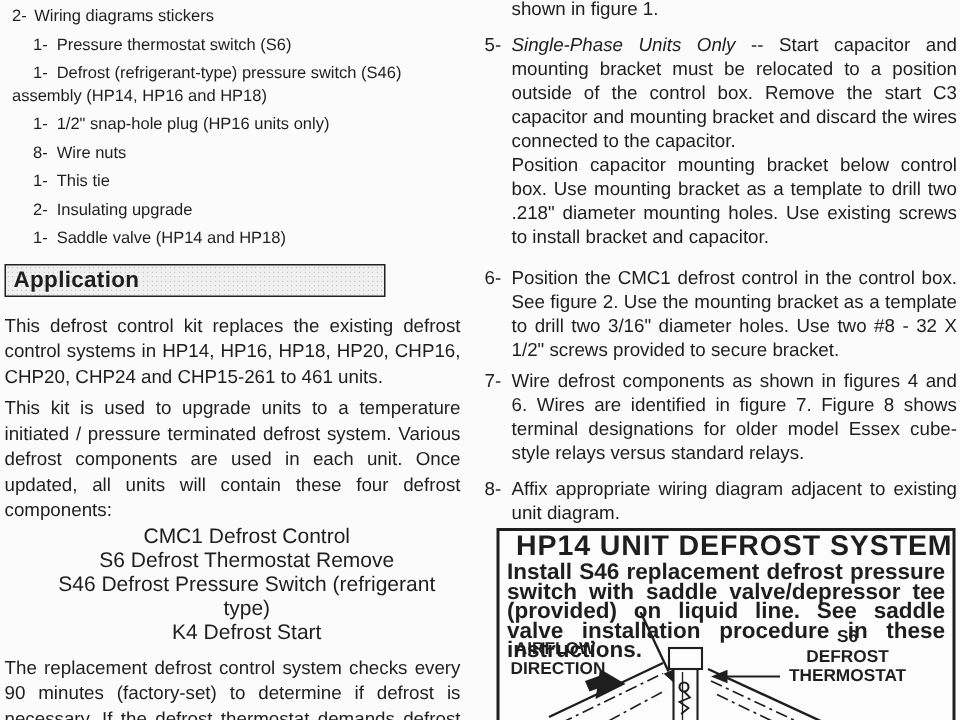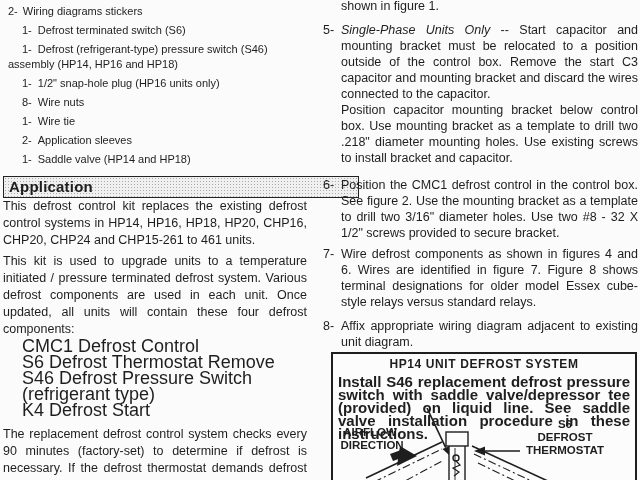--- a/index.html
+++ b/index.html
@@ -13,78 +13,78 @@
   .col-left{position:absolute;left:3px;top:4px;width:304px;}
   .li{font-size:11px;line-height:15px;margin-bottom:4px;}
   .li.first{margin-left:5px;}
   .li .lbl{white-space:pre;}
   .li .lbl.gap{margin-right:5px;}
   .li.sub{padding-left:19px;}
   .li.sub .lbl{margin-right:6px;}
   .li.sub-outdent{padding-left:5px;text-indent:14px;}
   .li.sub-outdent .lbl{margin-right:6px;}
   .app-header{
-    margin-top:9px;width:356px;height:22px;box-sizing:border-box;
+    margin-top:9px;width:254px;height:22px;box-sizing:border-box;
     border:1px solid #222;padding:1px 5px 2px;
     font-weight:bold;font-size:15px;line-height:17px;letter-spacing:.2px;
     background-color:#f0f0f0;
     background-image:radial-gradient(#a9a9a9 .5px, rgba(0,0,0,0) .6px);
     background-size:3px 3px;
   }
   .para{font-size:12.5px;line-height:17px;text-align:justify;margin:0;width:304px;}
-  .para.p1{}
+  .para.p1{margin-top:11px;}
   .para.p2{margin-top:4px;}
   .para.p3{margin-top:8px;}
-  .components{margin-top:0;padding-left:19px;font-size:18px;line-height:16px;}
+  .components{margin-top:0;padding-left:19px;font-size:14px;line-height:16px;text-align:center;}
   
   .col-right{position:absolute;left:323px;top:0;width:315px;}
   .cont-line{font-size:12.5px;line-height:16px;padding-left:18px;margin-top:-2px;}
   .step{position:relative;padding-left:18px;font-size:12.5px;line-height:16px;text-align:justify;}
   .step .num{position:absolute;left:0;top:0;text-align:left;}
   .step.s5{margin-top:8px;}
   .step.s6{margin-top:11px;}
   .step.s7{margin-top:5px;}
   .step.s8{margin-top:8px;}
   .it{font-style:italic;}
   
   .figbox{
     position:absolute;left:331px;top:352px;width:306px;height:140px;
     box-sizing:border-box;border:2px solid #1e1e1e;background:#fcfcfc;
   }
-  .fig-title{text-align:center;font-weight:bold;font-size:12px;line-height:15px;margin-top:3px;letter-spacing:.6px;}
+  .fig-title{text-align:right;font-weight:bold;font-size:19px;line-height:15px;margin-top:3px;letter-spacing:.6px;}
   .fig-note{font-weight:bold;font-size:15px;line-height:13px;text-align:justify;padding:3px 5px 0 5px;}
   .fig-svg{position:absolute;left:1px;top:54px;}
   .fig-svg text{font-family:"Liberation Sans",sans-serif;font-weight:bold;font-size:11.5px;fill:#1e1e1e;}
 </style>
 </head>
 <body>
 
 <div class="col-left">
 
   <div class="li first">
     <span class="lbl gap">2-</span><span>Wiring diagrams stickers</span>
   </div>
 
   <div class="li sub">
-    <span class="lbl">1-</span><span>Defrost terminated switch (S6)</span>
+    <span class="lbl">1-</span><span>Pressure thermostat switch (S6)</span>
   </div>
   <div class="li sub-outdent">
     <span class="lbl">1-</span><span>Defrost (refrigerant-type) pressure switch (S46) assembly (HP14, HP16 and HP18)</span>
   </div>
   <div class="li sub">
     <span class="lbl">1-</span><span>1/2" snap-hole plug (HP16 units only)</span>
   </div>
   <div class="li sub">
     <span class="lbl">8-</span><span>Wire nuts</span>
   </div>
   <div class="li sub">
-    <span class="lbl">1-</span><span>Wire tie</span>
+    <span class="lbl">1-</span><span>This tie</span>
   </div>
   <div class="li sub">
-    <span class="lbl">2-</span><span>Application sleeves</span>
+    <span class="lbl">2-</span><span>Insulating upgrade</span>
   </div>
   <div class="li sub">
     <span class="lbl">1-</span><span>Saddle valve (HP14 and HP18)</span>
   </div>
 
   <div class="app-header">
     <span>Application</span>
   </div>
 
   <p class="para p1">This defrost control kit replaces the existing defrost control systems in HP14, HP16, HP18, HP20, CHP16, CHP20, CHP24 and CHP15-261 to 461 units.</p>

